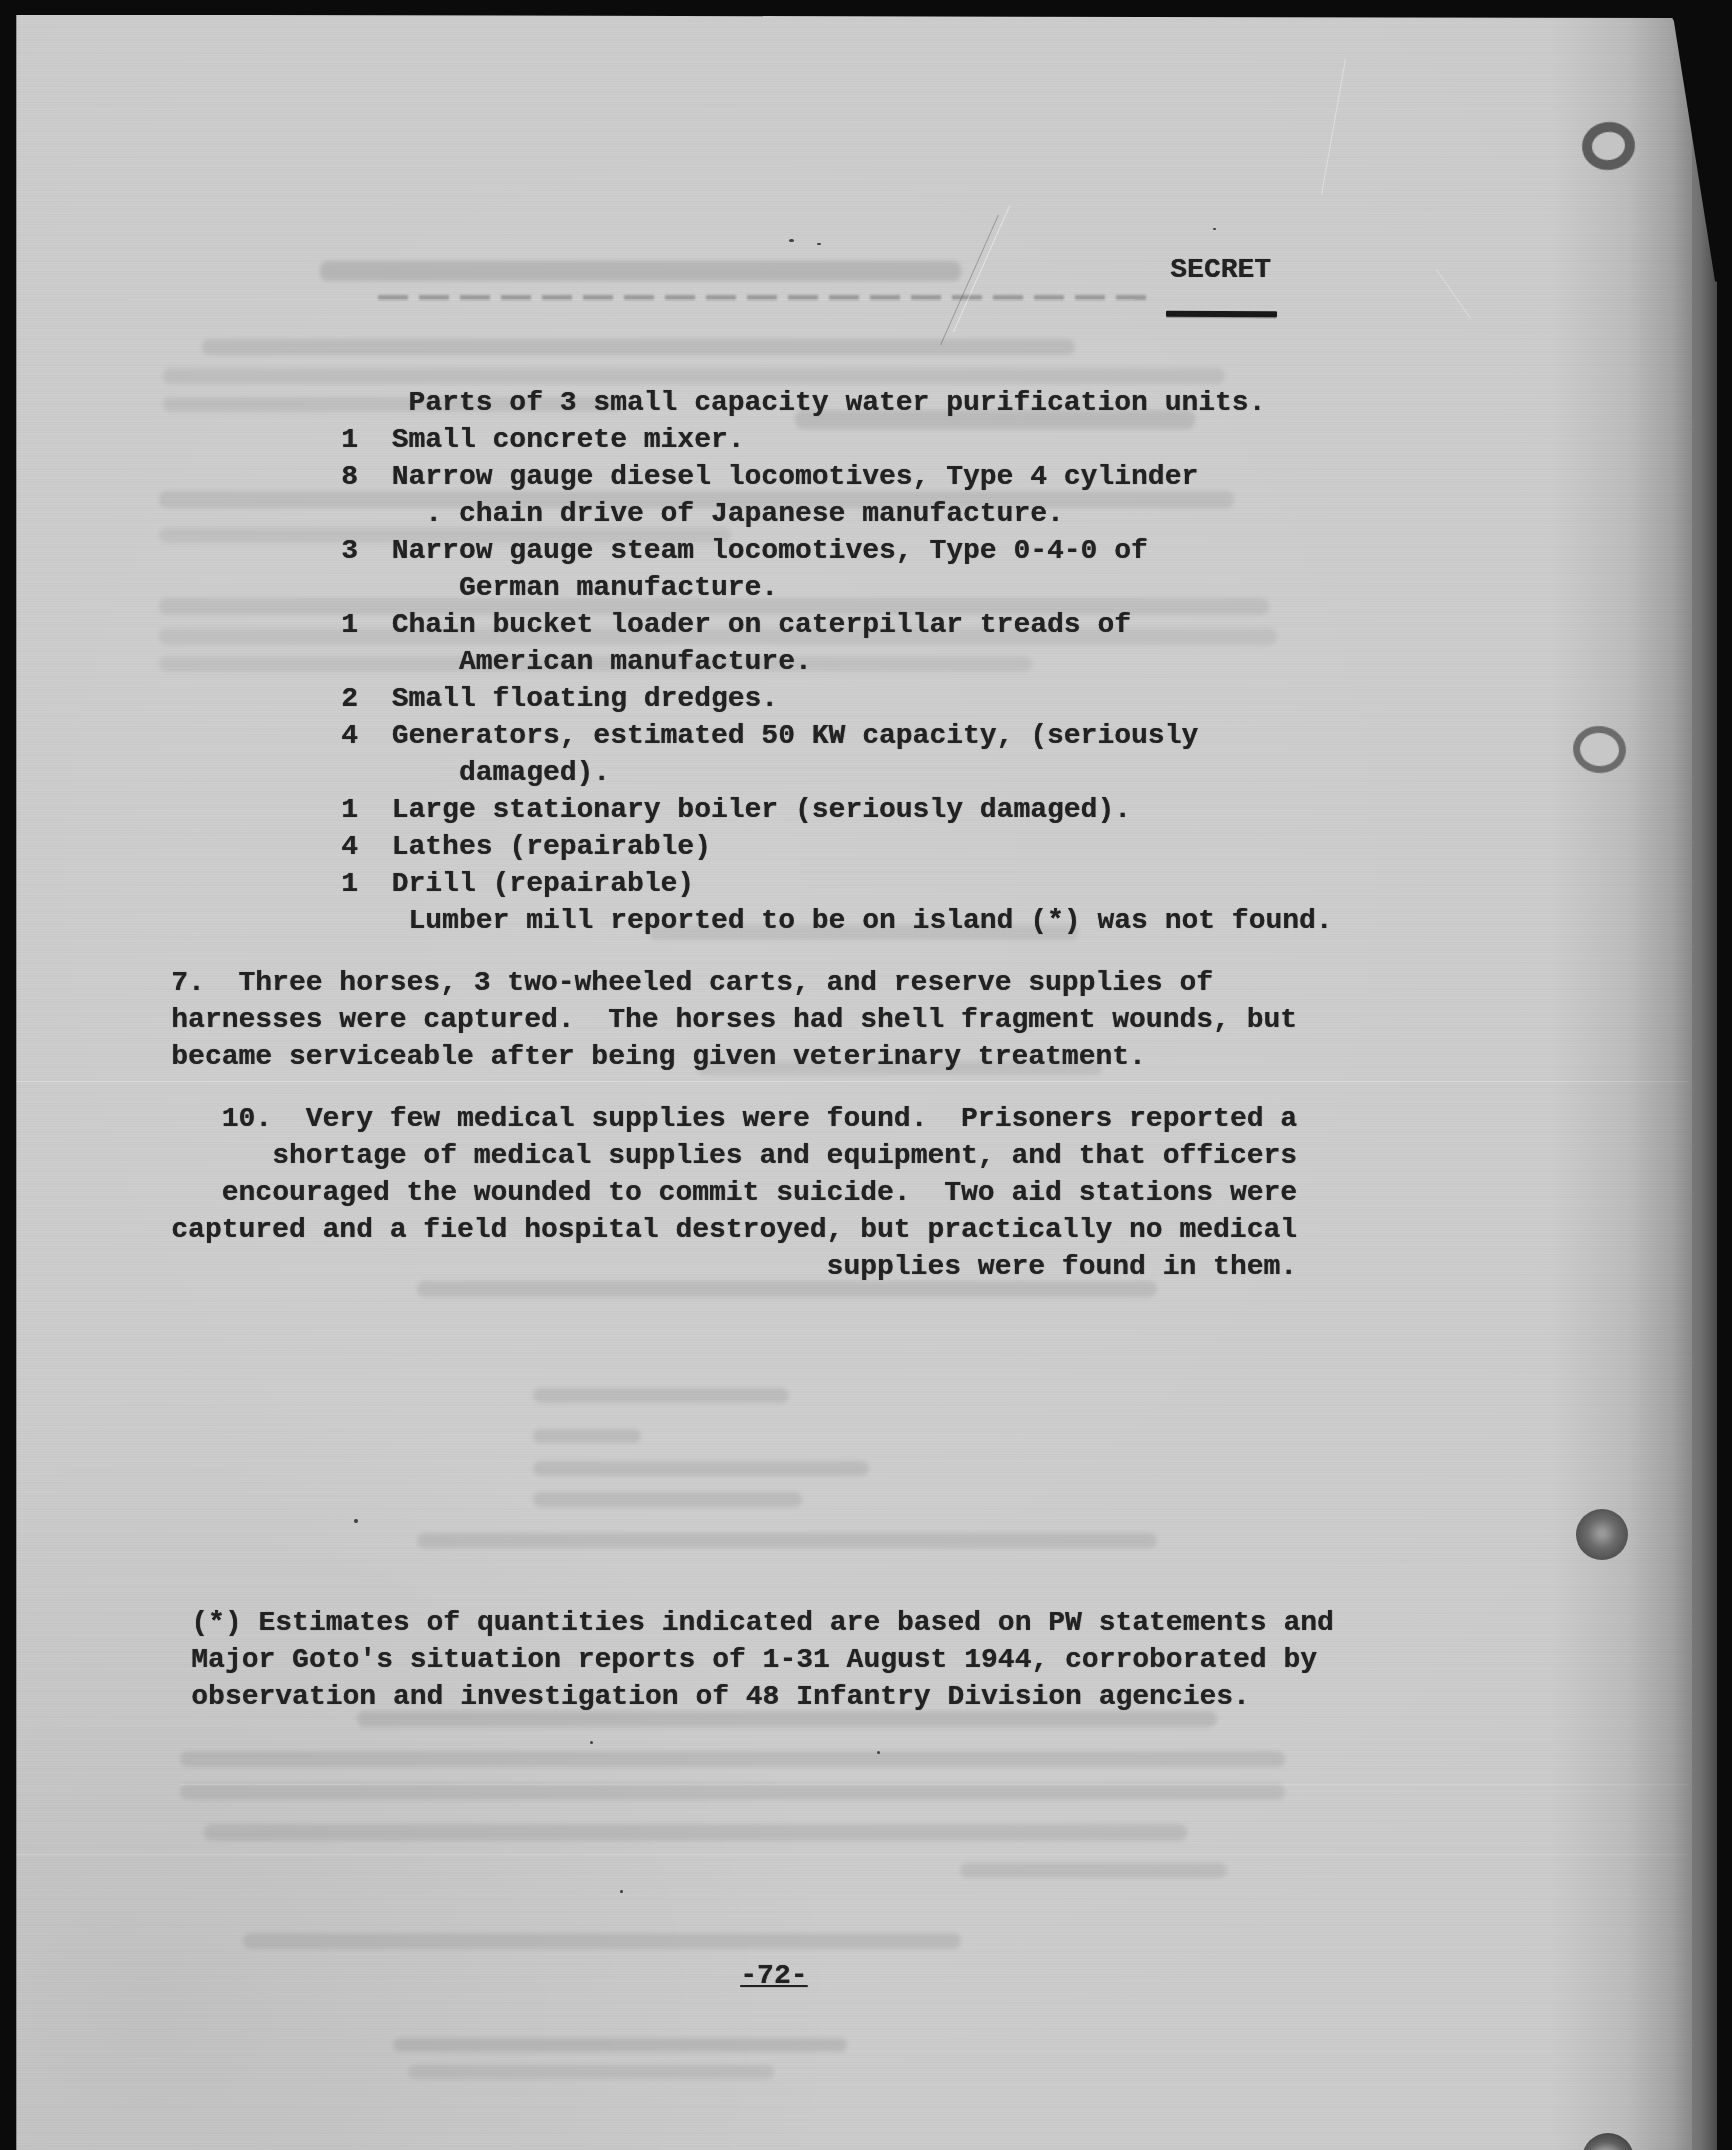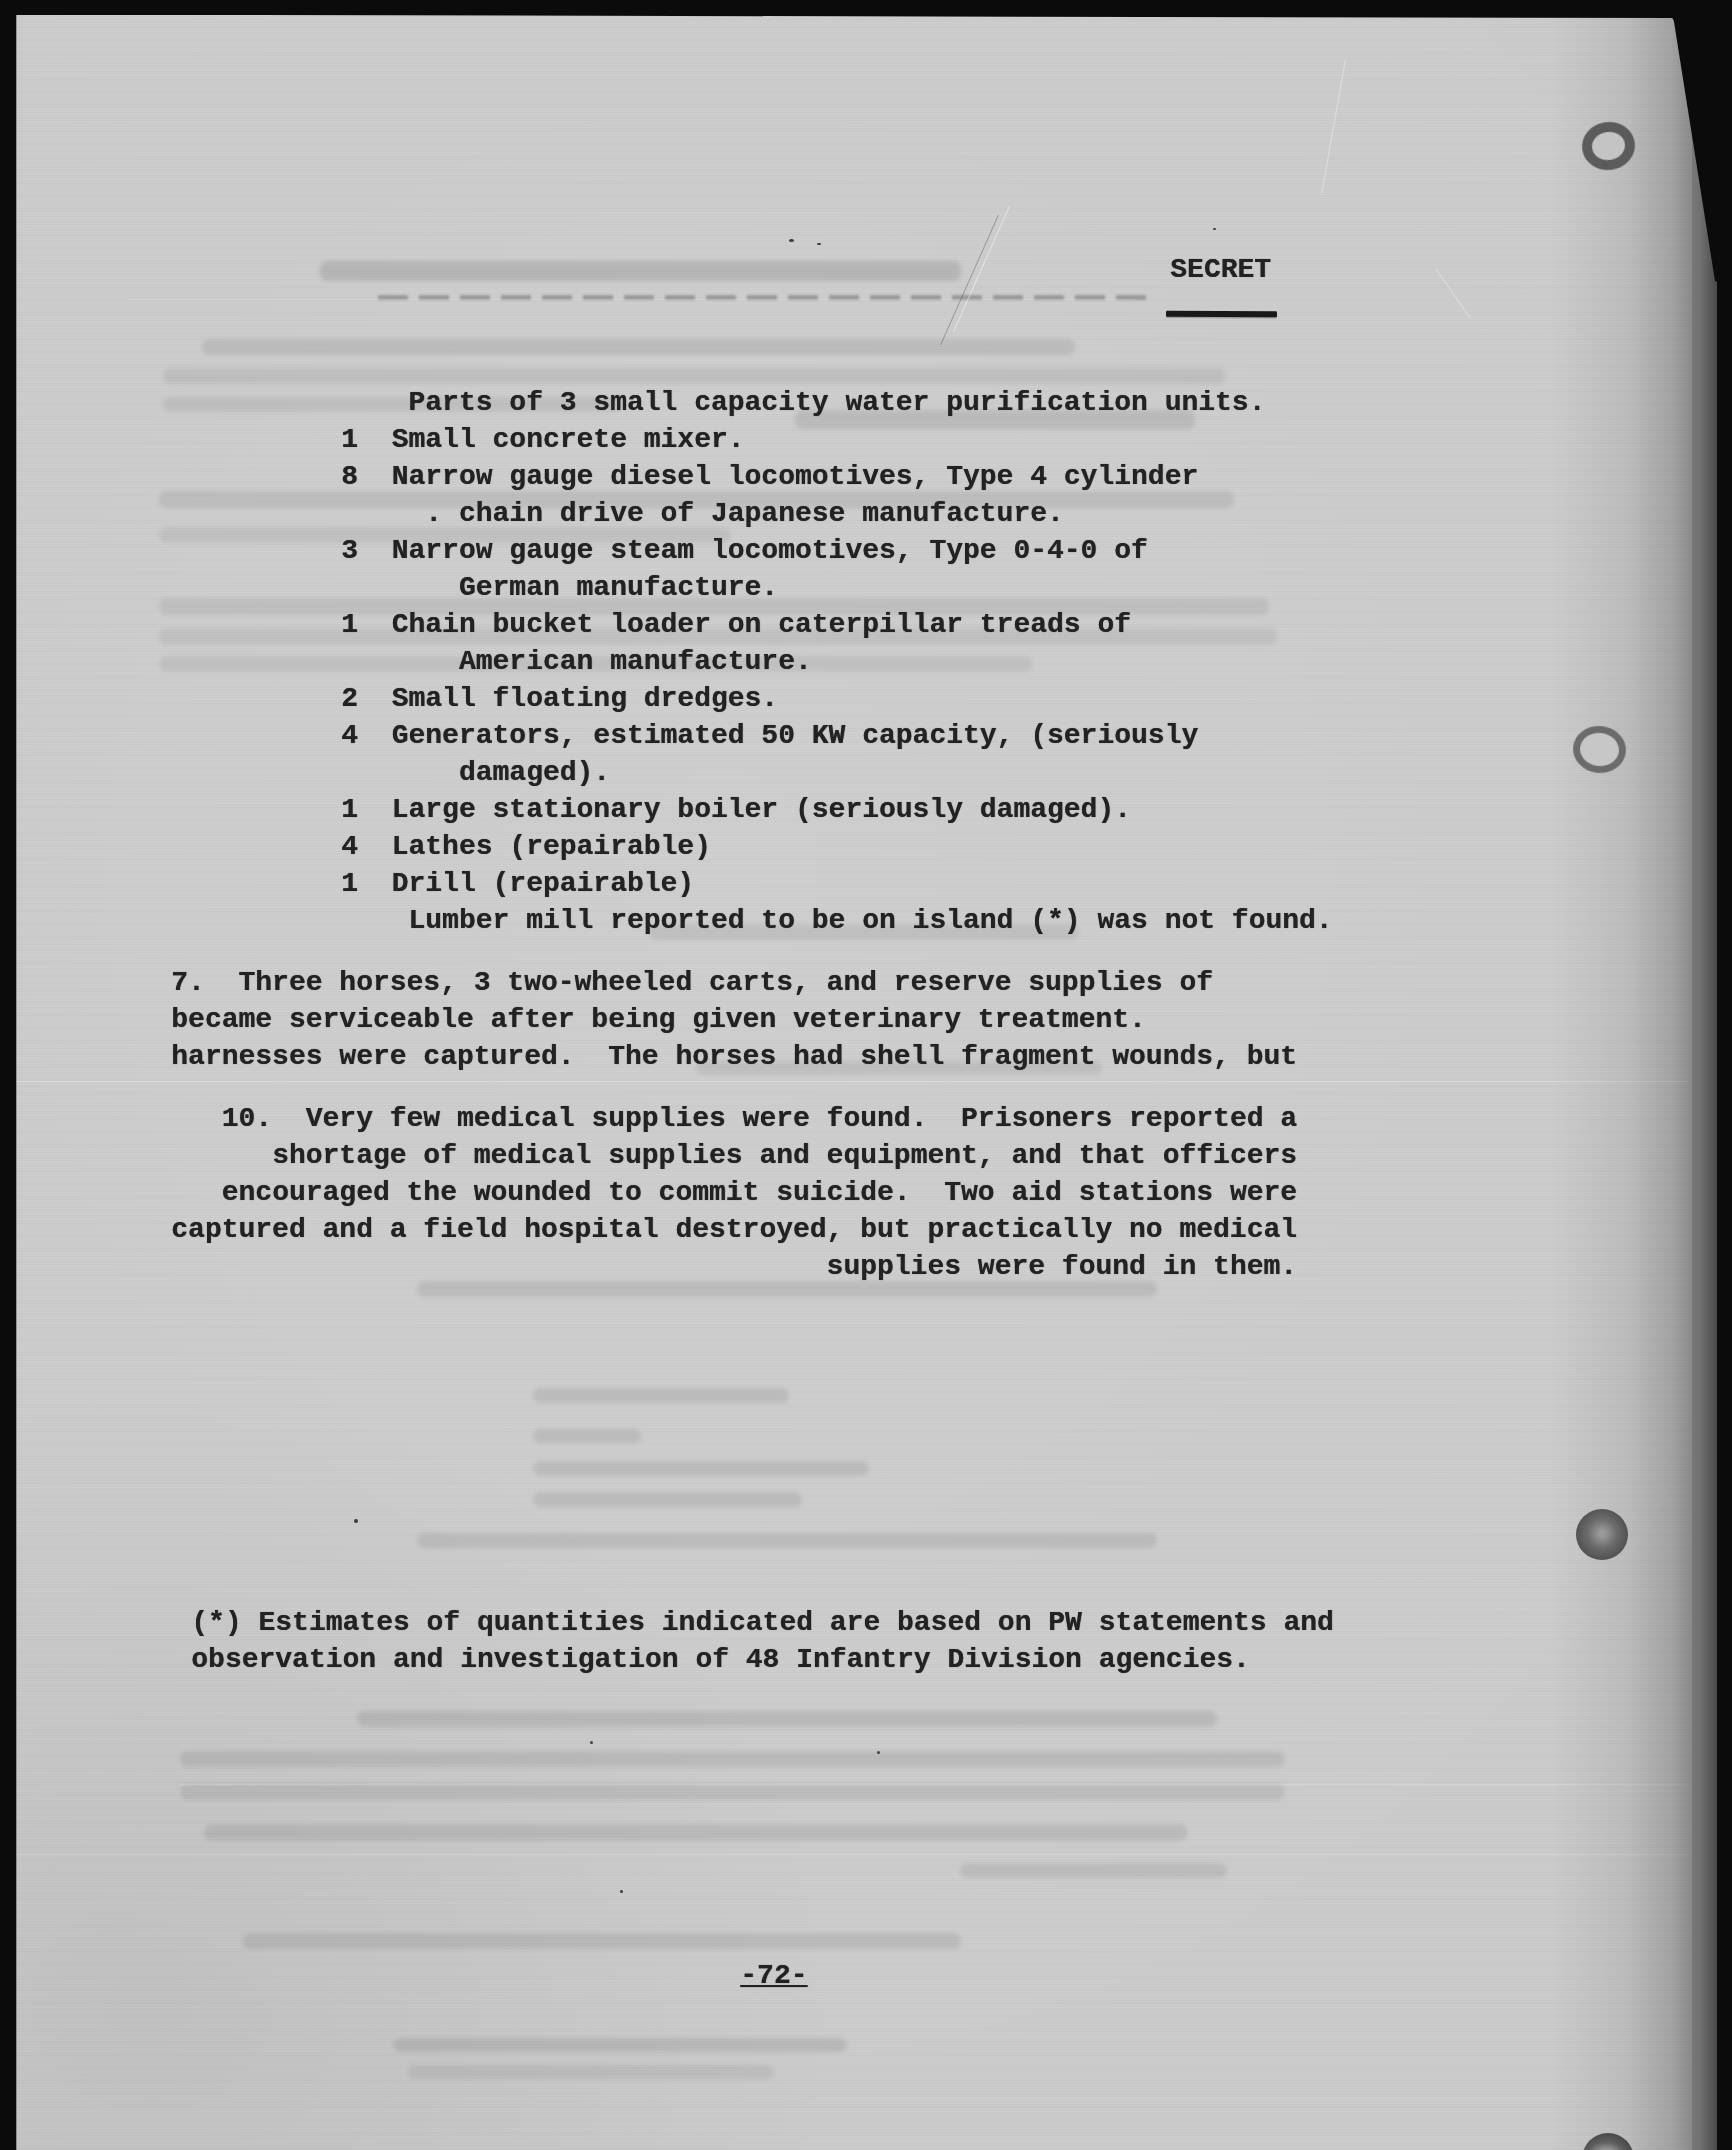--- a/index.html
+++ b/index.html
@@ -92,25 +92,25 @@
     <div class="g" style="left:944px;top:1848px;width:267px;height:15.5px;opacity:.10"></div>
     <div class="g" style="left:227px;top:1918px;width:718px;height:16.3px;opacity:.11"></div>
     <div class="g" style="left:377px;top:2023px;width:454px;height:14.6px;opacity:.12"></div>
     <div class="g" style="left:392px;top:2050px;width:366px;height:14.6px;opacity:.09"></div>
 
     <div class="typed" id="classification">SECRET</div>
     <div id="secret-underline"></div>
 
     <div class="typed" id="equipment-list"><div class="tline">    Parts of 3 small capacity water purification units.</div><div class="tline">1  Small concrete mixer.</div><div class="tline">8  Narrow gauge diesel locomotives, Type 4 cylinder</div><div class="tline">     . chain drive of Japanese manufacture.</div><div class="tline">3  Narrow gauge steam locomotives, Type 0-4-0 of</div><div class="tline">       German manufacture.</div><div class="tline">1  Chain bucket loader on caterpillar treads of</div><div class="tline">       American manufacture.</div><div class="tline">2  Small floating dredges.</div><div class="tline">4  Generators, estimated 50 KW capacity, (seriously</div><div class="tline">       damaged).</div><div class="tline">1  Large stationary boiler (seriously damaged).</div><div class="tline">4  Lathes (repairable)</div><div class="tline">1  Drill (repairable)</div><div class="tline">    Lumber mill reported to be on island (*) was not found.</div></div>
 
-    <div class="typed" id="para-9"><div class="tline">7.  Three horses, 3 two-wheeled carts, and reserve supplies of</div><div class="tline">became serviceable after being given veterinary treatment.</div><div class="tline">harnesses were captured.  The horses had shell fragment wounds, but</div></div>
+    <div class="typed" id="para-9"><div class="tline">7.  Three horses, 3 two-wheeled carts, and reserve supplies of</div><div class="tline">harnesses were captured.  The horses had shell fragment wounds, but</div><div class="tline">became serviceable after being given veterinary treatment.</div></div>
 
     <div class="typed" id="para-10"><div class="tline">10.  Very few medical supplies were found.  Prisoners reported a</div><div class="tline">shortage of medical supplies and equipment, and that officers</div><div class="tline">encouraged the wounded to commit suicide.  Two aid stations were</div><div class="tline">captured and a field hospital destroyed, but practically no medical</div><div class="tline">supplies were found in them.</div></div>
 
-    <div class="typed" id="footnote"><div class="tline">(*) Estimates of quantities indicated are based on PW statements and</div><div class="tline">observation and investigation of 48 Infantry Division agencies.</div></div>
+    <div class="typed" id="footnote"><div class="tline">(*) Estimates of quantities indicated are based on PW statements and</div><div class="tline">Major Goto's situation reports of 1-31 August 1944, corroborated by</div><div class="tline">observation and investigation of 48 Infantry Division agencies.</div></div>
 
     <div class="typed" id="page-number">-72-</div>
 
     <div class="scratch" style="left:112px;top:284px;width:1007px;opacity:.28;height:0.9px;"></div>
     <div class="scratch" style="left:0px;top:1066px;width:1673px;opacity:.5;"></div>
     <div class="scratch" style="left:163px;top:1769px;width:1510px;opacity:.3;height:0.9px;"></div>
     <div class="scratch" style="left:0px;top:1839px;width:1673px;opacity:.3;height:0.9px;"></div>
 
     <div class="crease-d" style="left:953px;top:194px;height:142px;transform:rotate(24deg);"></div>
     <div class="crease-w" style="left:965px;top:185px;height:138px;transform:rotate(24deg);"></div>

